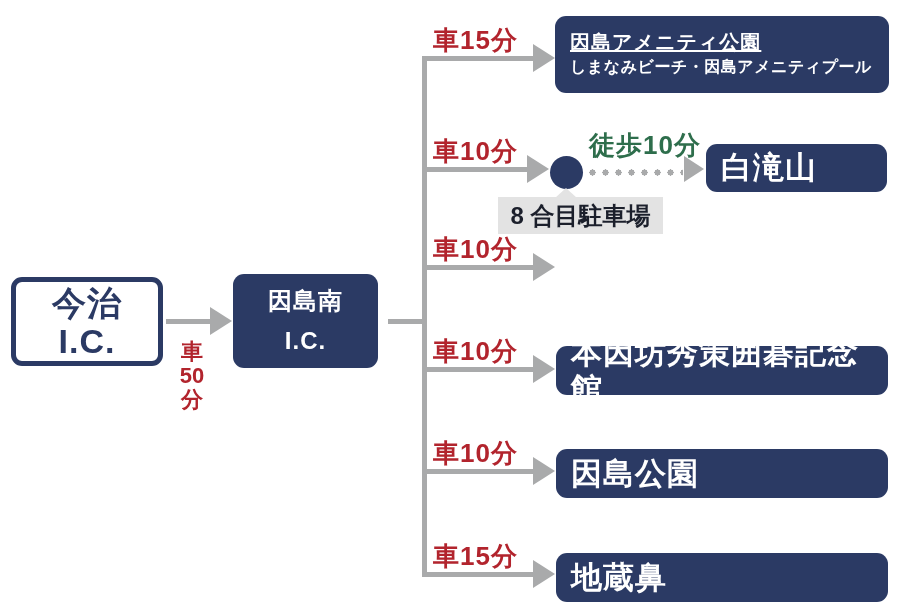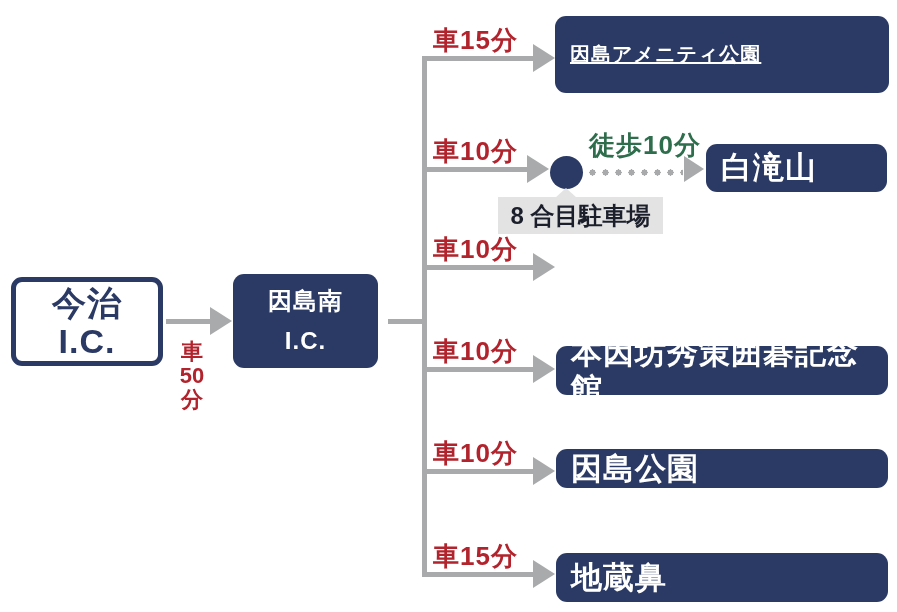--- a/index.html
+++ b/index.html
@@ -15,21 +15,21 @@
   .origin{left:11px;top:277px;width:152px;height:89px;background:var(--white);border:5px solid var(--navy);color:var(--navy);text-align:center;font-size:34px;line-height:38px;letter-spacing:1px;}
   .hub{left:233px;top:274px;width:145px;height:94px;background:var(--navy);color:var(--white);text-align:center;font-size:24px;line-height:40px;letter-spacing:1px;}
   .dest{background:var(--navy);color:var(--white);padding-left:15px;}
   .dest .main{font-size:31px;letter-spacing:1px;line-height:1.15;}
   .dest.two .main{font-size:20px;text-decoration:underline;}
   .dest.two .sub{font-size:16px;letter-spacing:0.5px;margin-top:3px;}
   .d1{left:555px;top:16px;width:334px;height:77px;}
   .d2{left:706px;top:144px;width:181px;height:48px;}
   .d3{left:556px;top:244px;width:332px;height:48px;}
   .d4{left:556px;top:346px;width:332px;height:49px;}
-  .d5{left:556px;top:449px;width:332px;height:39px;}
+  .d5{left:556px;top:449px;width:332px;height:49px;}
   .d6{left:556px;top:553px;width:332px;height:49px;}
 
   
   .hline{position:absolute;height:5px;background:var(--line);}
   .vline{position:absolute;width:5px;background:var(--line);}
   .ahead{position:absolute;width:0;height:0;border-top:14px solid transparent;border-bottom:14px solid transparent;border-left:22px solid var(--line);}
   .ahead.small{border-top-width:13px;border-bottom-width:13px;border-left-width:20px;}
 
   .trunk{left:422px;top:56px;height:521px;}
   .ln-origin-hub{left:166px;top:319px;width:46px;}
@@ -80,20 +80,21 @@
   </div>
 
   <div class="hline ln-hub-trunk"></div>
   <div class="vline trunk"></div>
 
   <div class="hline ln-b1"></div>
   <div class="ahead ah-b1"></div>
   <div class="time t1">車15分</div>
   <div class="node dest two d1">
     <div class="main">因島アメニティ公園</div>
+    <div class="sub">しまなみビーチ・因島アメニティプール</div>
   </div>
 
   <div class="hline ln-b2"></div>
   <div class="ahead ah-b2"></div>
   <div class="time t2">車10分</div>
   <div class="waypoint-dot"></div>
   <div class="pointer-up"></div>
   <div class="waypoint-label">8 合目駐車場</div>
   <div class="walk-label">徒歩10分</div>
   <div class="dots"></div>

